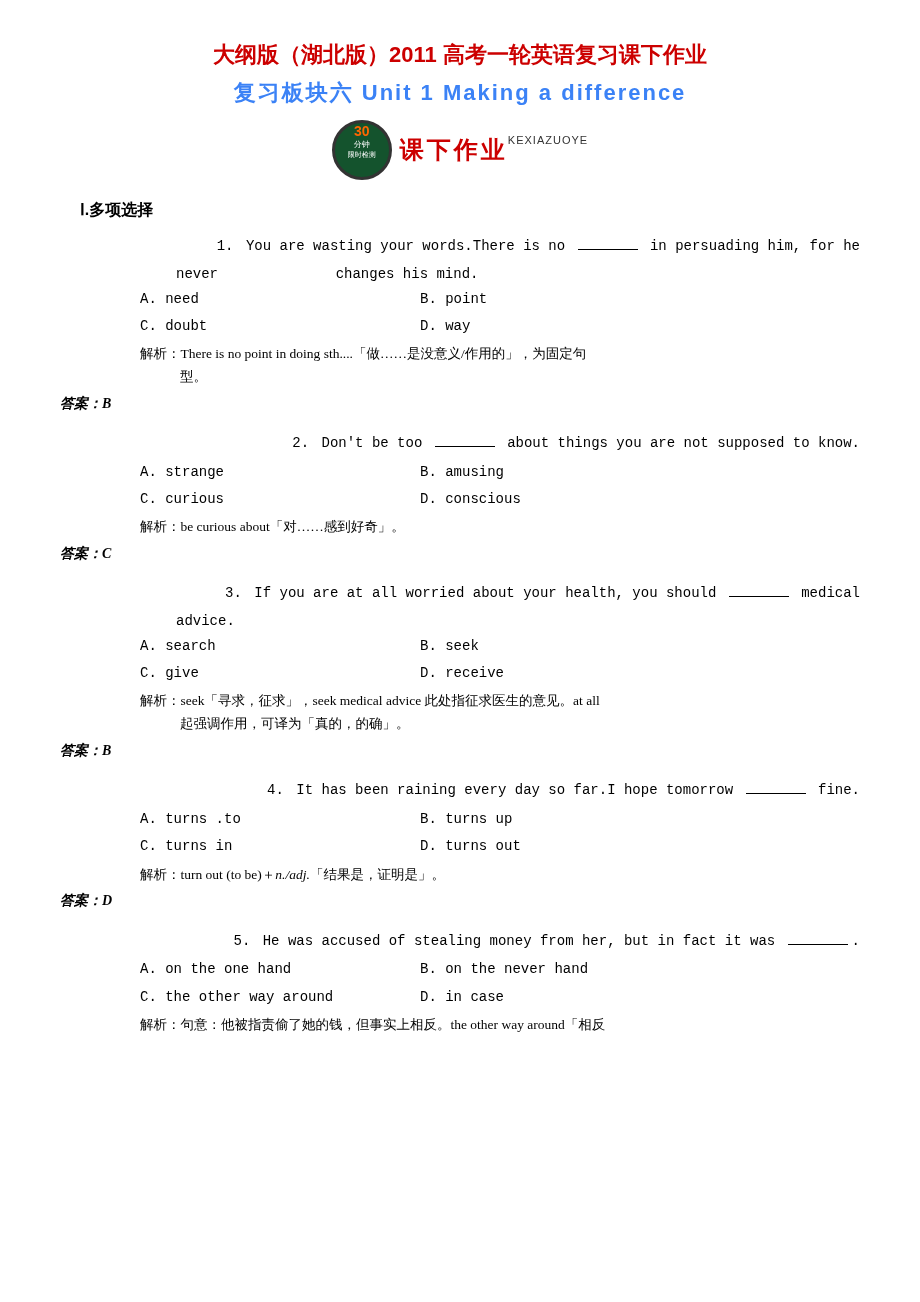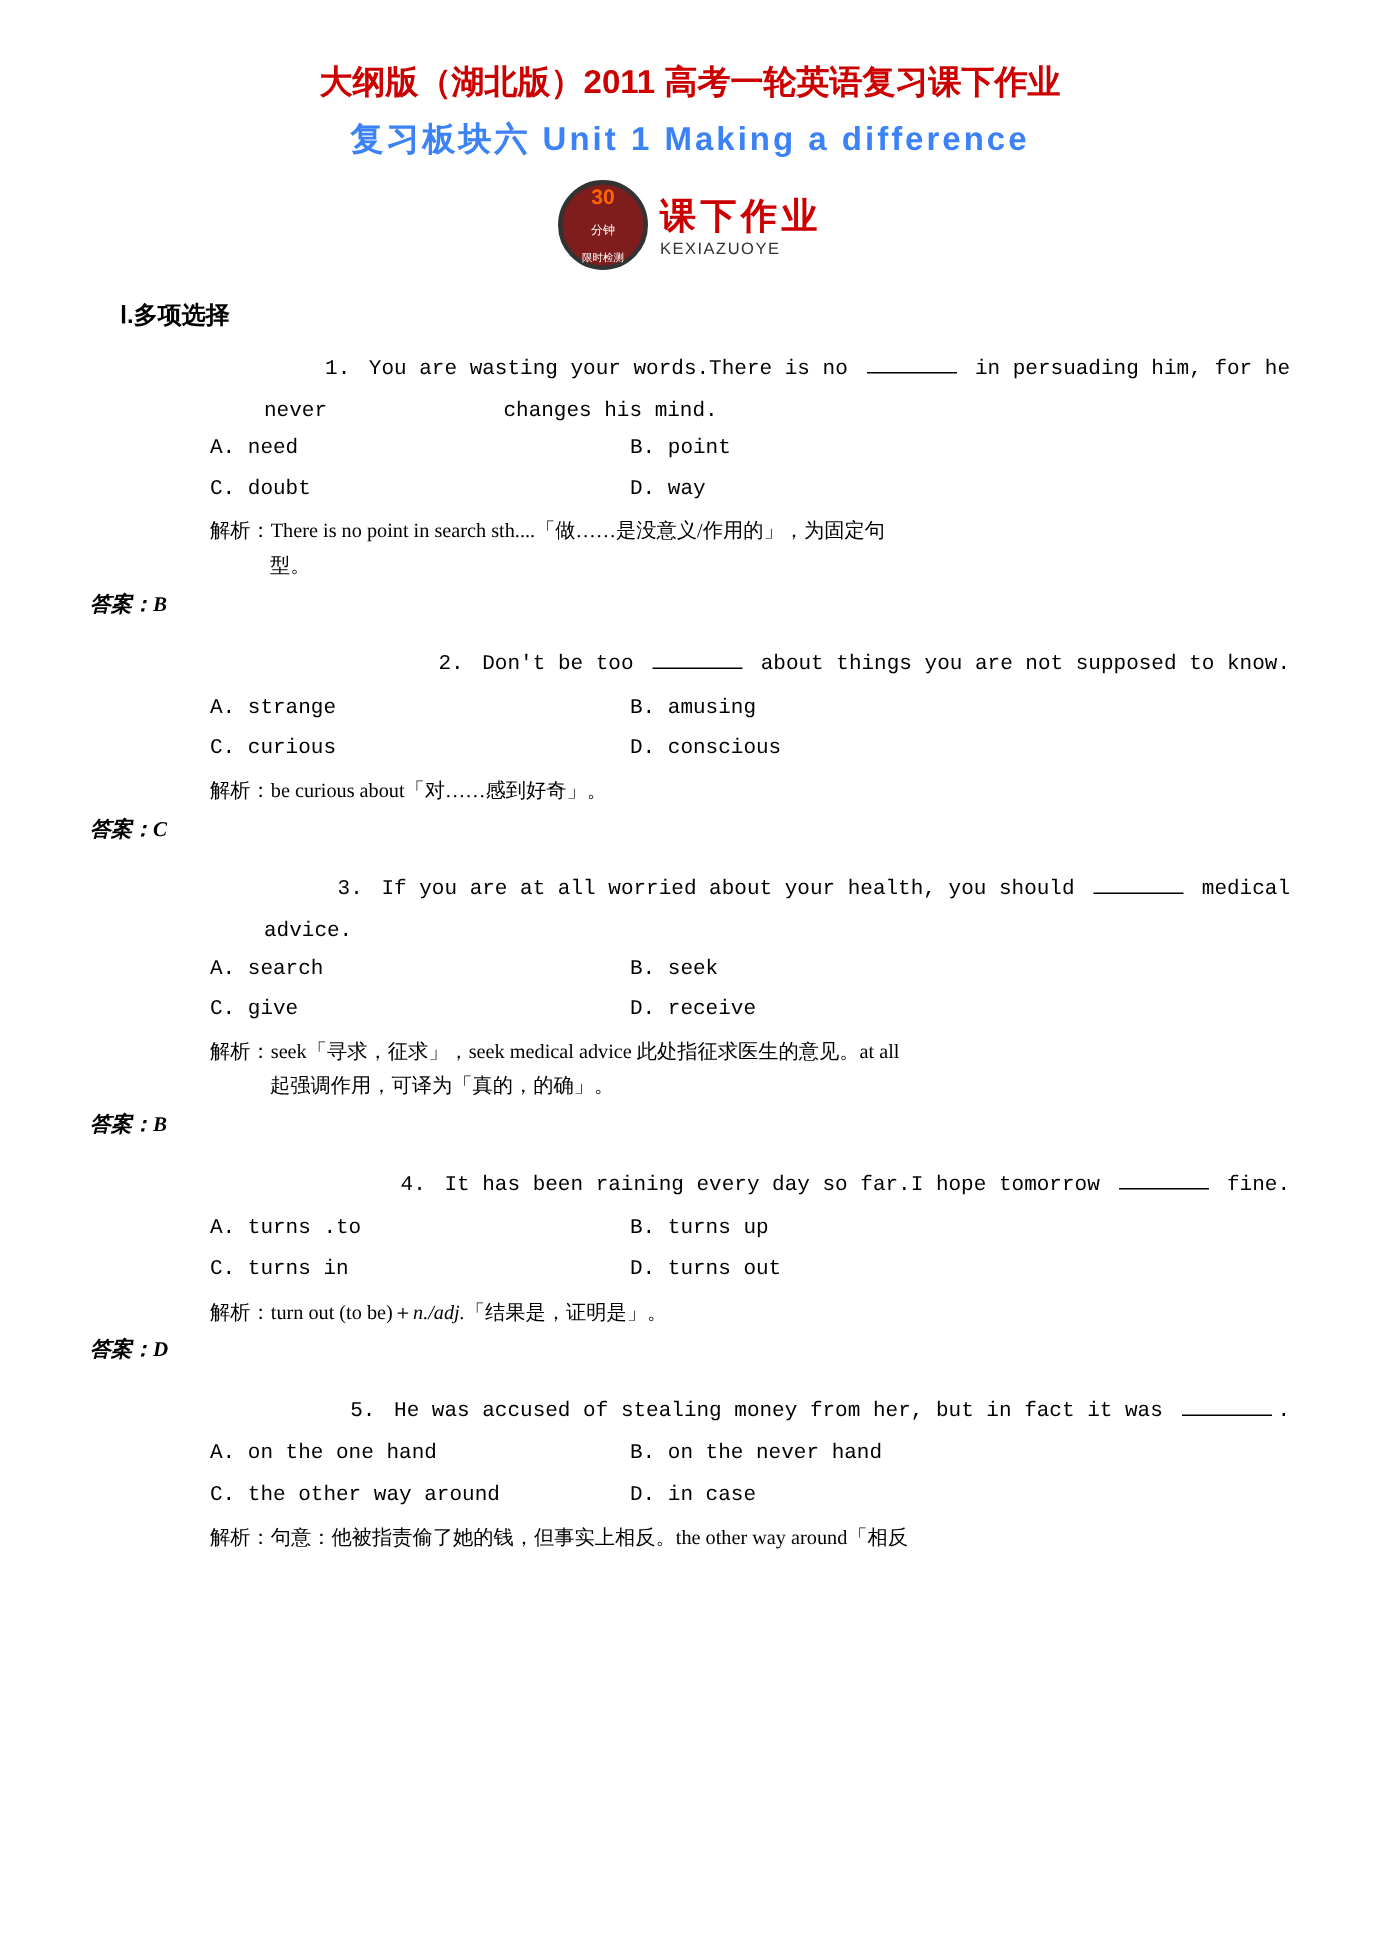--- a/index.html
+++ b/index.html
@@ -42,25 +42,25 @@
       justify-content: center;
       align-items: center;
       margin-bottom: 20px;
     }
 
     .logo-circle {
       width: 60px;
       height: 60px;
       border-radius: 50%;
       border: 3px solid #333;
-      background: #7f1d1d;
+      background: #14532d;
       display: flex;
       flex-direction: column;
       align-items: center;
-      justify-content: space-between;
+      justify-content: flex-start;
       color: #ffffff;
       font-size: 9px;
       font-family: "SimHei", sans-serif;
       position: relative;
     }
 
     .logo-circle .minutes {
       font-size: 14px;
       font-weight: bold;
       color: #ff6600;
@@ -72,21 +72,21 @@
     }
 
     .logo-circle .xian-shi {
       font-size: 7px;
       color: #ffffff;
     }
 
     .logo-text-area {
       margin-left: 8px;
       display: flex;
-      flex-direction: column;
+      flex-direction: row;
     }
 
     .logo-ke-xia {
       font-size: 24px;
       font-weight: bold;
       color: #cc0000;
       font-family: "SimHei", "黑体", sans-serif;
       letter-spacing: 3px;
     }
 
@@ -208,21 +208,21 @@
     </div>
     <div class="options-row">
       <span class="option-a">A. need</span>
       <span class="option-b">B. point</span>
     </div>
     <div class="options-row">
       <span class="option-a">C. doubt</span>
       <span class="option-b">D. way</span>
     </div>
     <div class="analysis">
-      解析：There is no point in search sth....「做……是没意义/作用的」，为固定句
+      解析：There is no point in doing sth....「做……是没意义/作用的」，为固定句
     </div>
     <div class="indent-analysis">
       型。
     </div>
     <div class="answer">答案：B</div>
   </div>
 
   <div class="question-block">
     <div class="question-text">
       <span class="question-num">2.</span>

